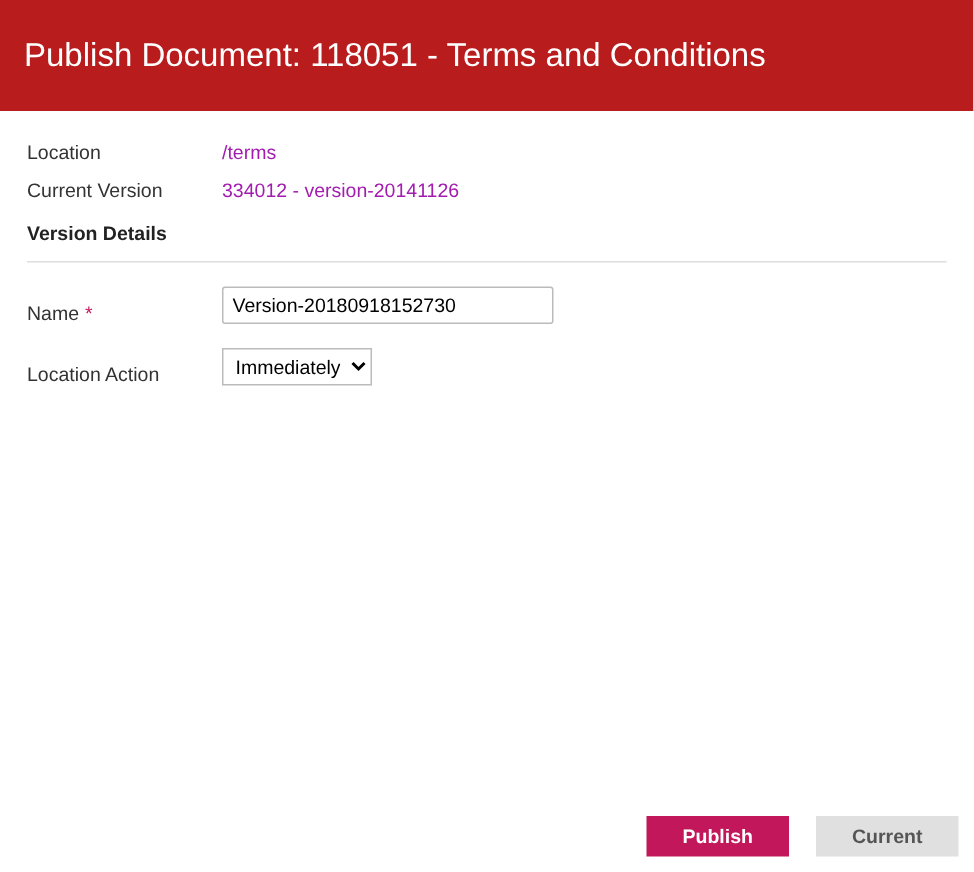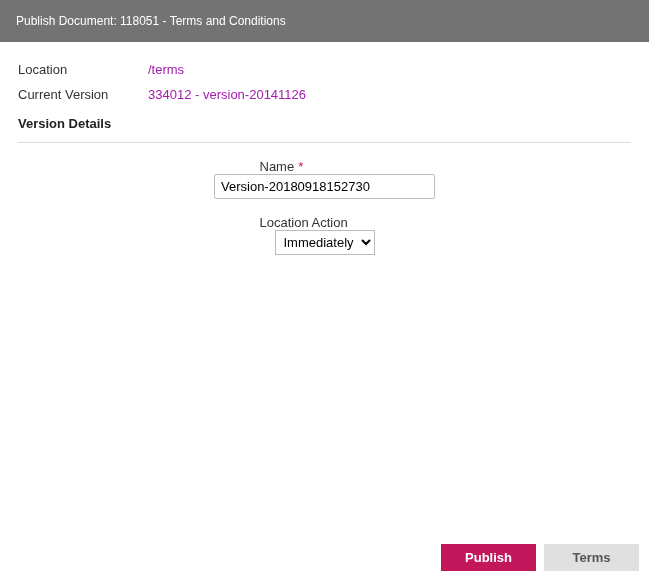--- a/index.html
+++ b/index.html
@@ -6,24 +6,24 @@
     body {
       font-family: Arial, Helvetica, sans-serif;
       font-size: 13px;
       color: #333;
       width: 649px;
       height: 581px;
       background: #fff;
       position: relative;
     }
     .modal-header {
-      background: #737373;
+      background: #b91c1c;
       color: #fff;
-      padding: 14px 16px;
-      font-size: 12px;
+      padding: 24px 16px;
+      font-size: 22px;
       font-weight: 400;
     }
     .modal-body {
       padding: 20px 18px 0 18px;
     }
     .field-row {
       display: flex;
       margin-bottom: 10px;
       align-items: flex-end;
     }
@@ -43,23 +43,22 @@
       color: #222;
       margin-top: 14px;
       padding-bottom: 11px;
       border-bottom: 1px solid #ddd;
     }
     .form-section {
       padding-top: 16px;
     }
     .form-row {
       display: flex;
-      align-items: center;
+      align-items: flex-end;
       margin-bottom: 16px;
-      flex-direction: column;
     }
     .form-label {
       width: 130px;
       color: #333;
       font-size: 13px;
     }
     .required-star {
       color: #c2185b;
       margin-left: 4px;
     }
@@ -77,21 +76,21 @@
       font-size: 13px;
       border: 1px solid #bbb;
       background: #fff;
       font-family: inherit;
     }
     .modal-footer {
       position: absolute;
       bottom: 10px;
       right: 10px;
       display: flex;
-      gap: 8px;
+      gap: 18px;
     }
     .btn {
       min-width: 95px;
       padding: 6px 18px;
       font-size: 13px;
       font-weight: bold;
       border: none;
       cursor: pointer;
       text-align: center;
       font-family: inherit;
@@ -141,14 +140,14 @@
         <option>Immediately</option>
       </select>
     </div>
 
   </div>
 
 </div>
 
 <div class="modal-footer">
   <button class="btn btn-primary">Publish</button>
-  <button class="btn btn-secondary">Terms</button>
+  <button class="btn btn-secondary">Current</button>
 </div>
 
 </body></html>

